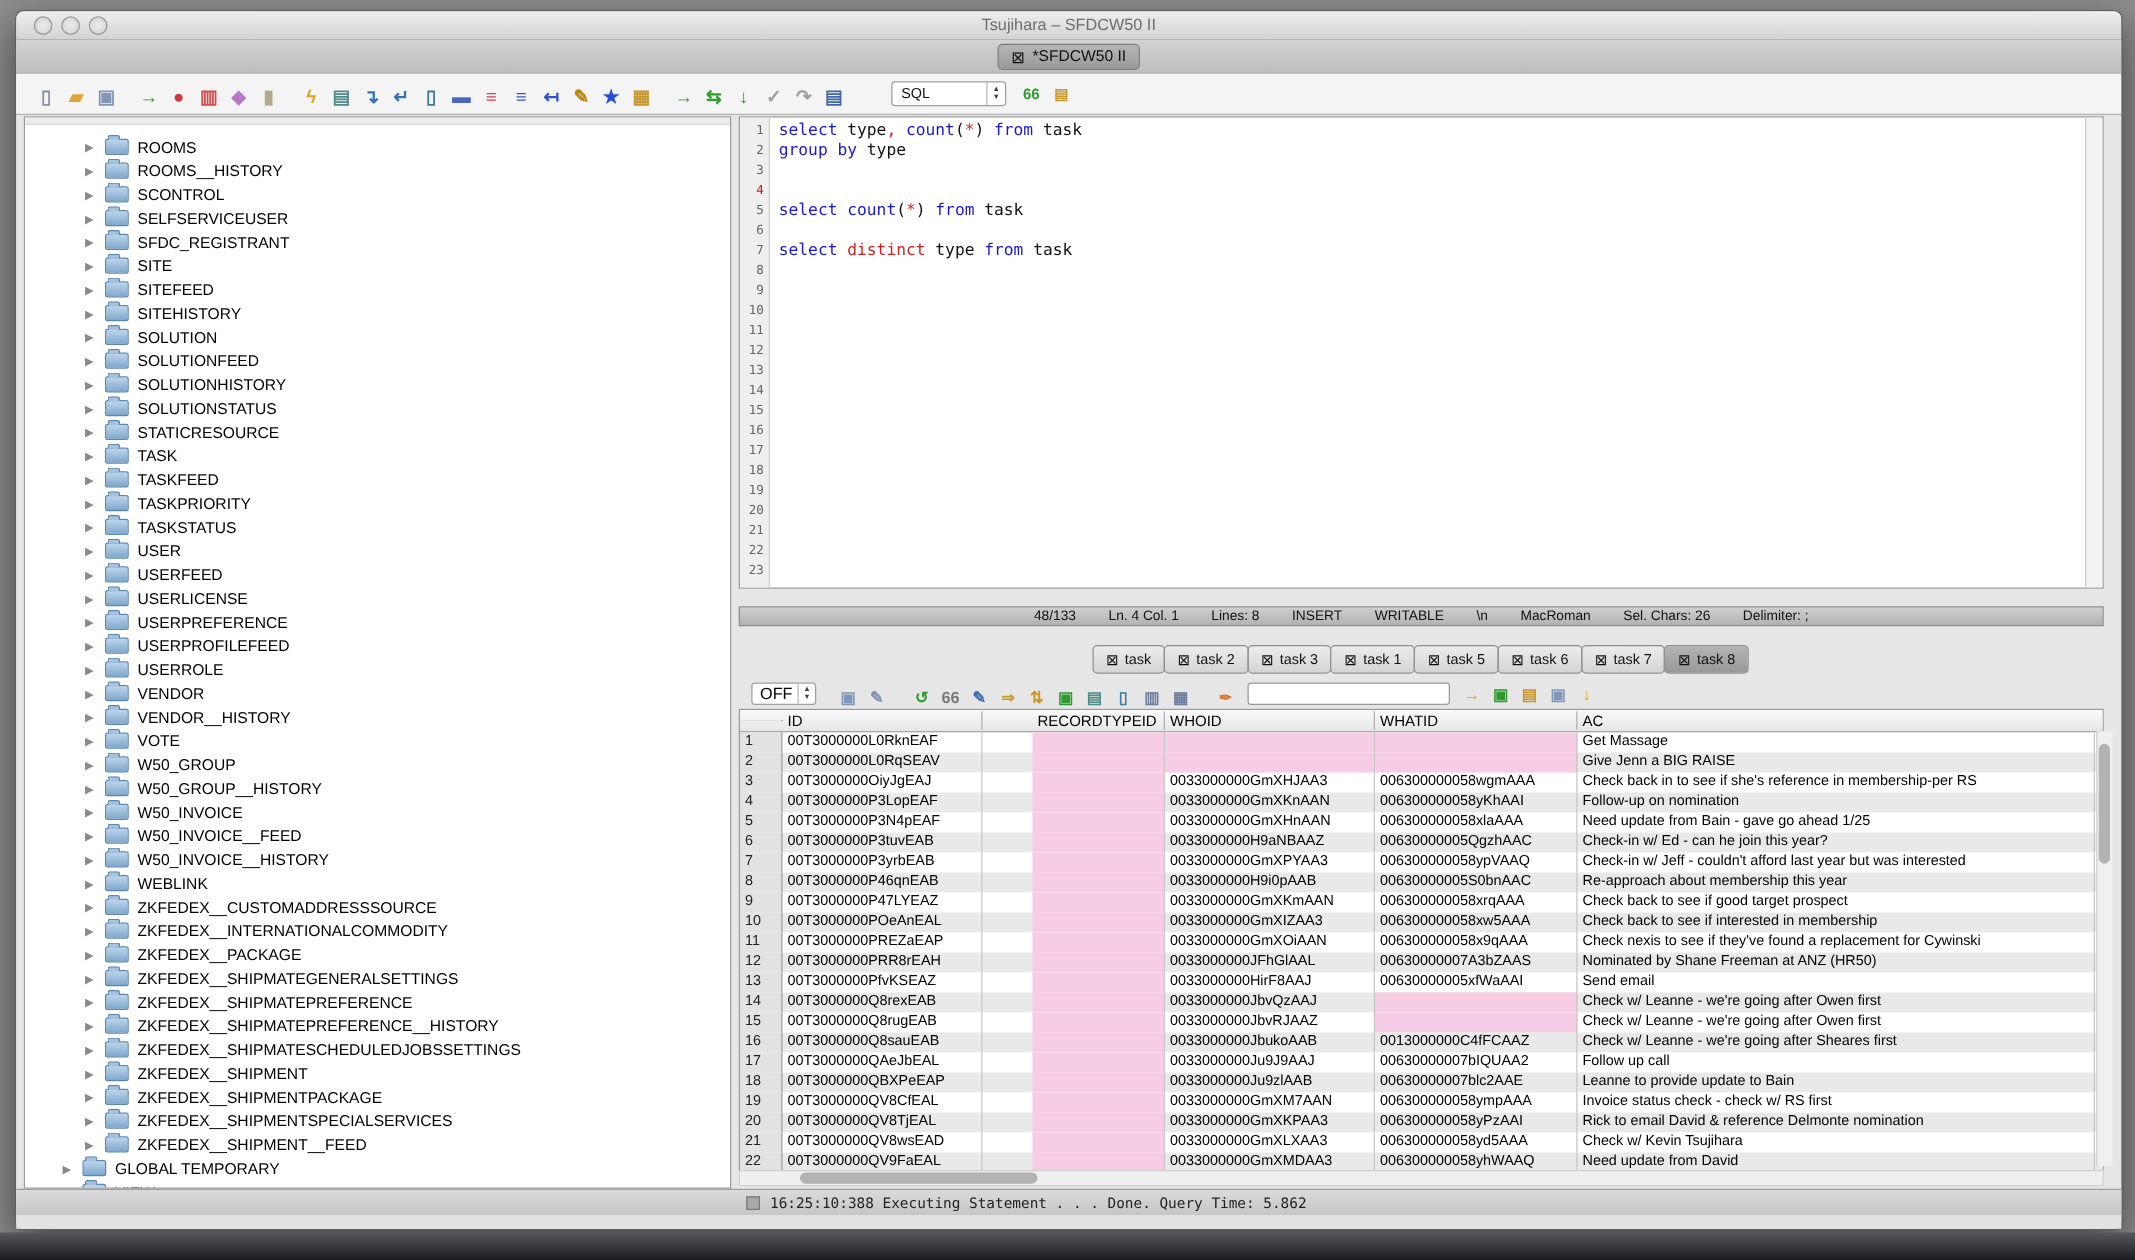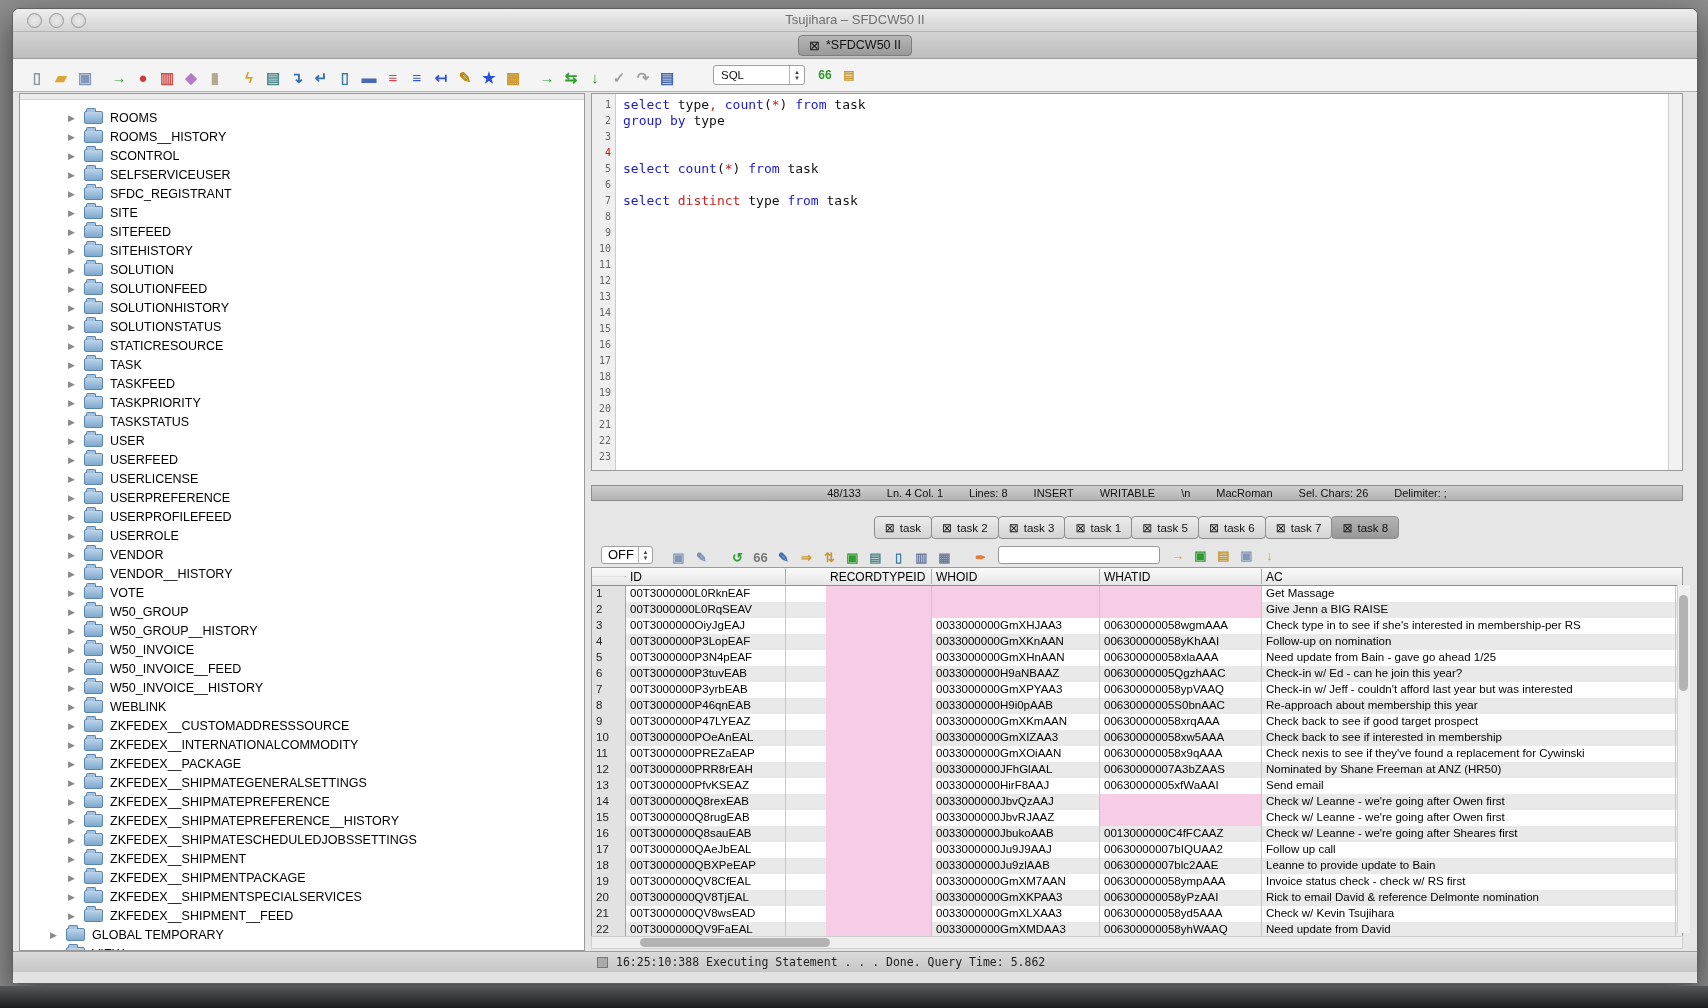--- a/index.html
+++ b/index.html
@@ -529,21 +529,21 @@
               <div class="td c-what pink"></div>
               <div class="td c-subj">Give Jenn a BIG RAISE</div>
               <div class="td c-ac">200</div>
             </div>
               <div class="tr">
               <div class="td c-num">3</div>
               <div class="td c-id">00T3000000OiyJgEAJ</div>
               <div class="td c-rt pink"></div>
               <div class="td c-who">0033000000GmXHJAA3</div>
               <div class="td c-what">006300000058wgmAAA</div>
-              <div class="td c-subj">Check type in to see if she's interested in membership-per RS</div>
+              <div class="td c-subj">Check back in to see if she's reference in membership-per RS</div>
               <div class="td c-ac">200</div>
             </div>
               <div class="tr">
               <div class="td c-num">4</div>
               <div class="td c-id">00T3000000P3LopEAF</div>
               <div class="td c-rt pink"></div>
               <div class="td c-who">0033000000GmXKnAAN</div>
               <div class="td c-what">006300000058yKhAAI</div>
               <div class="td c-subj">Follow-up on nomination</div>
               <div class="td c-ac">200</div>

